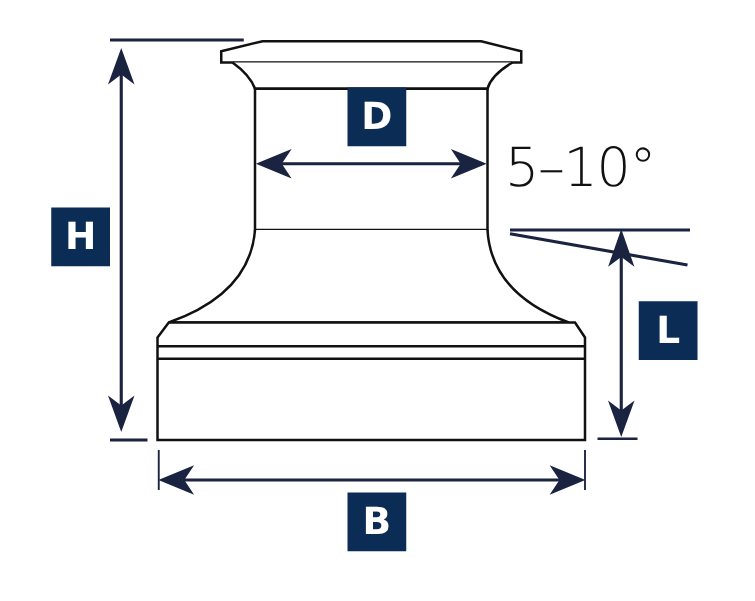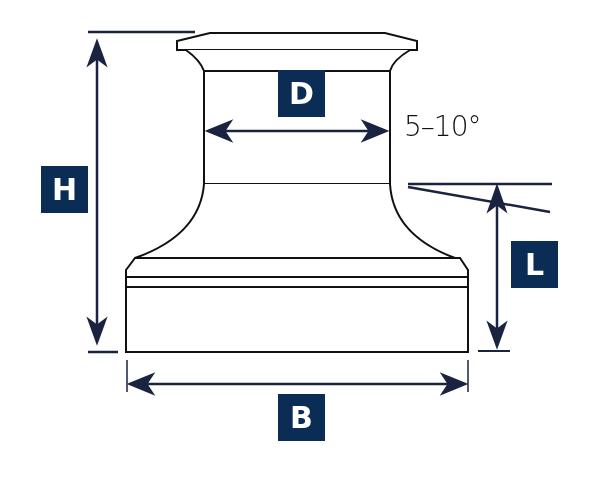--- a/index.html
+++ b/index.html
@@ -1,19 +1,19 @@
 <!DOCTYPE html>
 <html><head>
 <meta charset="utf-8">
 <style>
   html,body{margin:0;padding:0;background:#ffffff;}
   body{width:604px;height:481px;position:relative;overflow:hidden;font-family:"Liberation Sans",sans-serif;}
   svg{position:absolute;left:0;top:0;}
   .badge{position:absolute;background:#0b2d55;color:#fff;font-weight:bold;font-size:30px;display:flex;align-items:center;justify-content:center;font-family:"DejaVu Sans",sans-serif;}
-  .angle{position:absolute;font-size:28px;color:#111;font-family:"DejaVu Sans",sans-serif;font-weight:300;letter-spacing:-1px;}
+  .angle{position:absolute;font-size:43px;color:#111;font-family:"DejaVu Sans",sans-serif;font-weight:300;letter-spacing:-1px;}
 </style>
 </head>
 <body>
 
 <svg width="604" height="481" viewBox="0 0 604 481">
 
   <g fill="#fff" stroke="#111" stroke-width="2">
 
     <path d="M177,41 L210,33 L385,33 L417,41 L417,50 L177,50 Z"></path>
 

